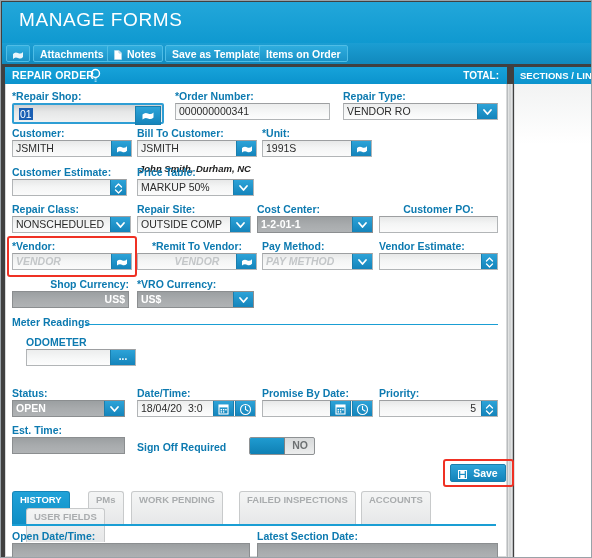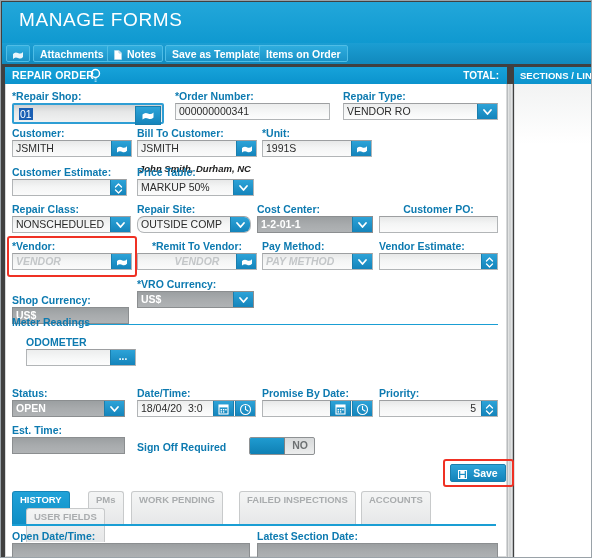--- a/index.html
+++ b/index.html
@@ -470,21 +470,21 @@
         <div class="btn-blue" style="right:-1px; top:-1px;">
           <svg width="11" height="17" viewBox="0 0 11 17">
               <path d="M2 6 L5.5 10 L9 6" fill="none" stroke="#ffffff" stroke-width="1.8" stroke-linecap="round" stroke-linejoin="round"></path>
             </svg>
         </div>
       </div>
     </div>
 
     <div class="fld" style="left:131px; top:119px; width:114px;">
       <span class="lbl">Repair Site:</span>
-      <div class="inp" style="width:114px;border-radius:7px;">
+      <div class="inp" style="width:114px;">
         <span>OUTSIDE COMP</span>
         <div class="btn-blue" style="right:-1px; top:-1px;">
           <svg width="11" height="17" viewBox="0 0 11 17">
               <path d="M2 6 L5.5 10 L9 6" fill="none" stroke="#ffffff" stroke-width="1.8" stroke-linecap="round" stroke-linejoin="round"></path>
             </svg>
         </div>
       </div>
     </div>
 
     <div class="fld" style="left:251px; top:119px; width:116px;">
@@ -550,21 +550,21 @@
           <svg width="11" height="17" viewBox="0 0 11 17">
               <path d="M2.5 7 L5.5 4 L8.5 7" fill="none" stroke="#ffffff" stroke-width="1.3" stroke-linecap="round" stroke-linejoin="round"></path>
               <path d="M2.5 10 L5.5 13 L8.5 10" fill="none" stroke="#ffffff" stroke-width="1.3" stroke-linecap="round" stroke-linejoin="round"></path>
             </svg>
         </div>
       </div>
     </div>
 
     <div class="redbox" style="left:1px; top:152px; width:130px; height:41px;"></div>
 
-    <div class="fld" style="left:6px; top:210px; width:117px;">
+    <div class="fld" style="left:6px; top:194px; width:117px;text-align:right;">
       <span class="lbl">Shop Currency:</span>
       <div class="inp gray" style="width:117px;">
         <span>US$</span>
       </div>
     </div>
 
     <div class="fld" style="left:131px; top:194px; width:117px;">
       <span class="lbl req">*VRO Currency:</span>
       <div class="inp gray" style="width:117px;">
         <span>US$</span>

